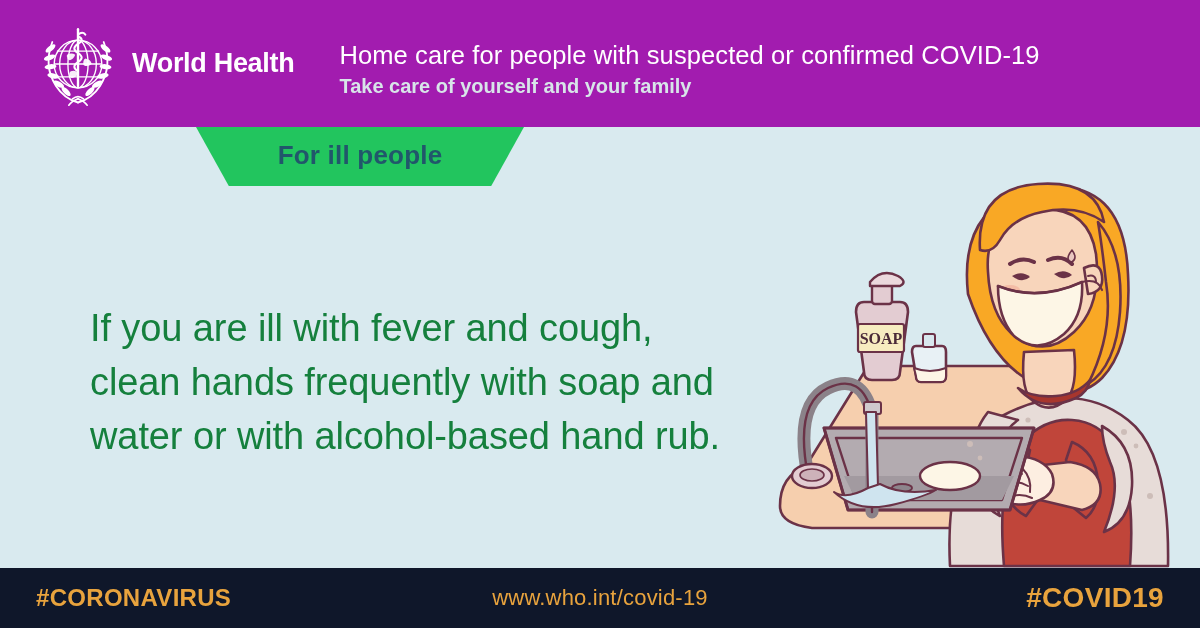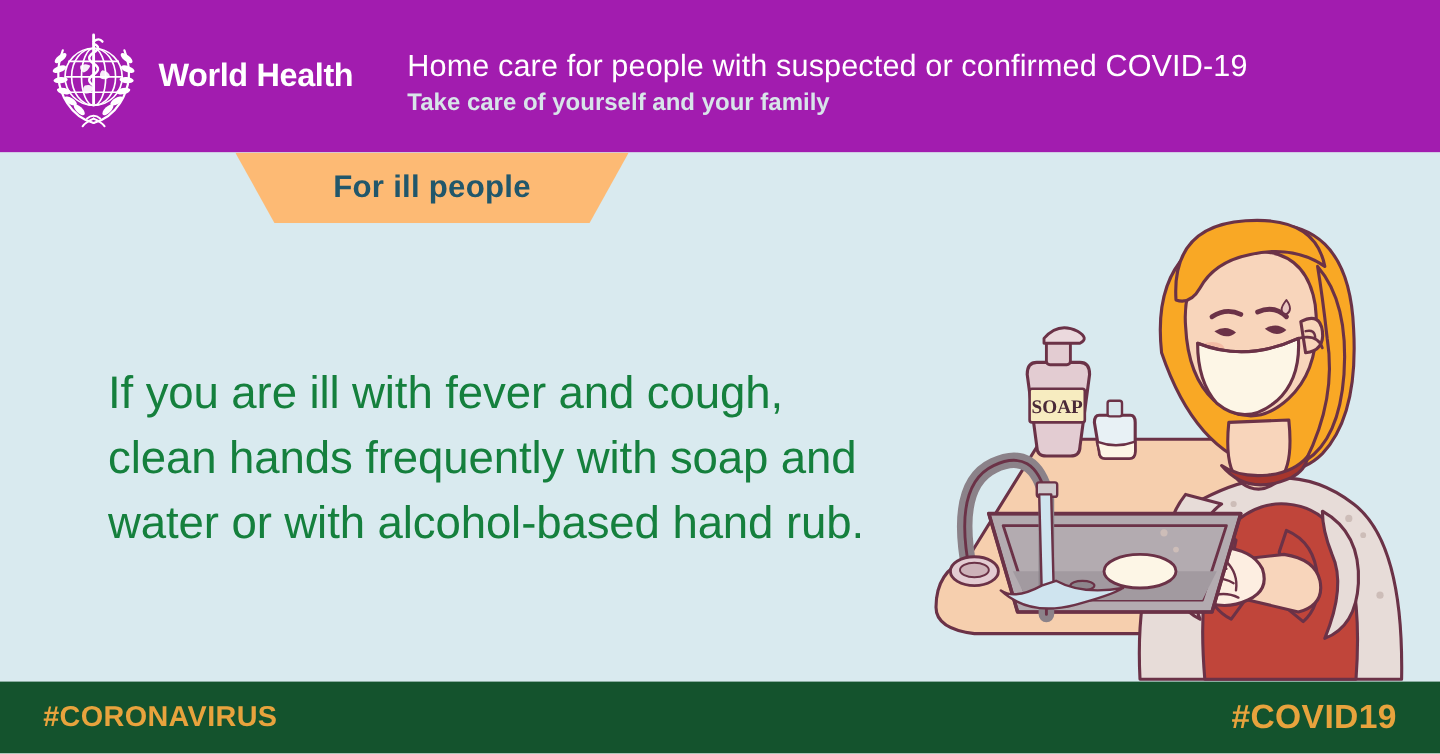--- a/index.html
+++ b/index.html
@@ -60,21 +60,21 @@
     position: absolute; left: 0; top: 127px;
     width: 1200px; height: 441px;
     background: #d9eaef;
     overflow: hidden;
   }
 
   
   .tab-banner {
     position: absolute; left: 196px; top: 0;
     width: 328px; height: 59px;
-    background: #fdba74;
+    background: #22c55e;
     clip-path: polygon(0 0, 100% 0, 90% 100%, 10% 100%);
     display: flex; align-items: center; justify-content: center;
   }
   .tab-label {
     color: #21576b;
     font-size: 26px;
     font-weight: bold;
     letter-spacing: 0.2px;
     padding-bottom: 3px;
   }
@@ -93,21 +93,21 @@
   .illustration {
     position: absolute; right: 8px; bottom: -8px;
     width: 420px; height: 400px;
   }
   .illustration svg { display: block; width: 100%; height: 100%; }
 
   
   .footer {
     position: absolute; left: 0; top: 568px;
     width: 1200px; height: 60px;
-    background: #14532d;
+    background: #0f172a;
     display: flex; align-items: center;
   }
   .footer-left {
     position: absolute; left: 36px;
     color: #e8a33d;
     font-size: 24px; font-weight: bold;
     letter-spacing: 0.3px;
   }
   .footer-center {
     position: absolute; left: 0; width: 1200px;
@@ -299,16 +299,17 @@
             <circle cx="378" cy="320" r="3"></circle>
             <circle cx="256" cy="244" r="2.6"></circle>
           </g>
         </g>
       </svg>
     </div>
   </div>
 
   <div class="footer">
     <span class="footer-left">#CORONAVIRUS</span>
+    <span class="footer-center">www.who.int/covid-19</span>
     <span class="footer-right">#COVID19</span>
   </div>
 
 </div>
 
 </body></html>

